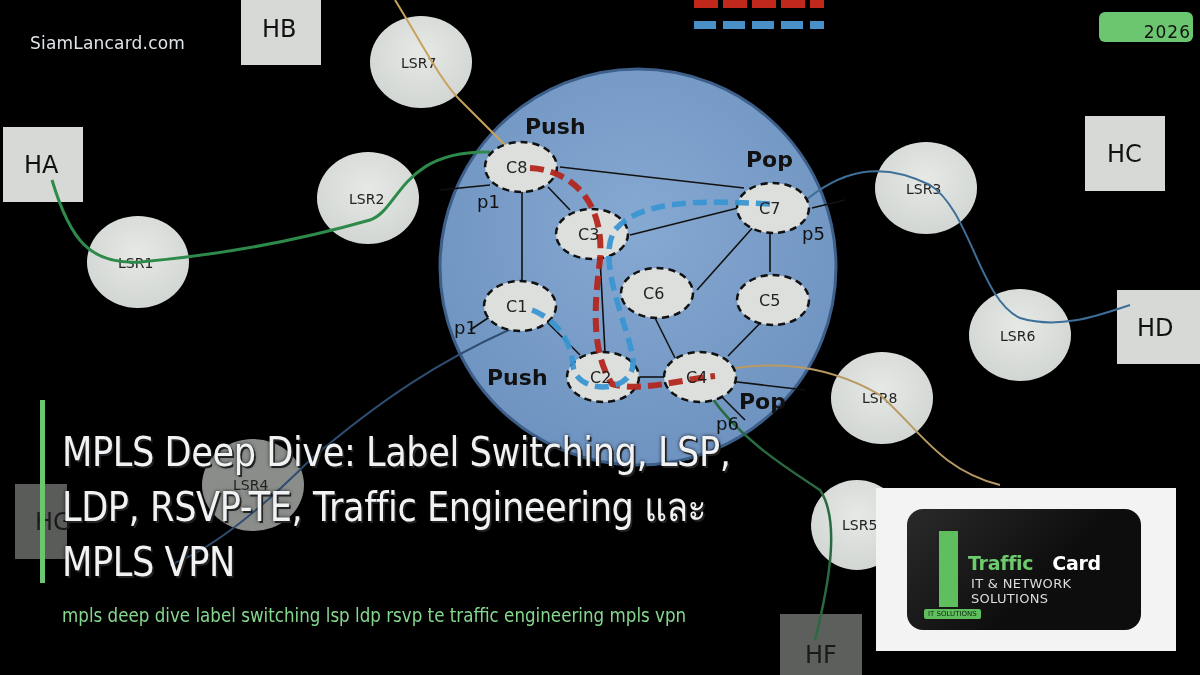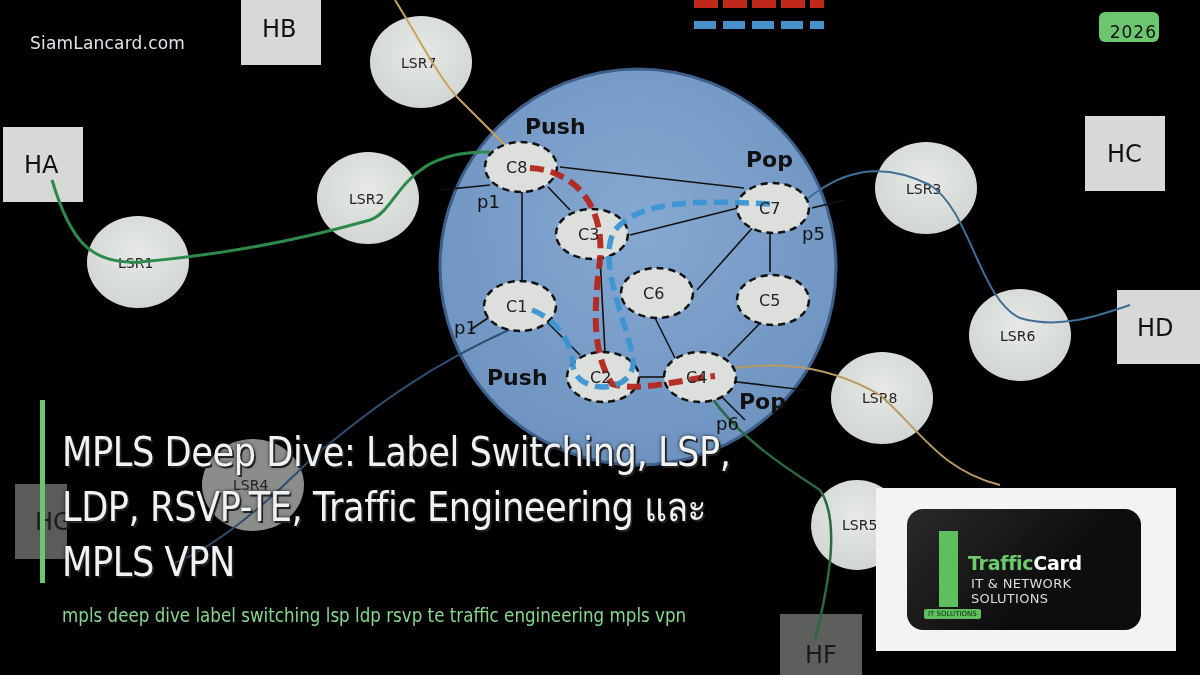--- a/index.html
+++ b/index.html
@@ -1,29 +1,29 @@
 <!DOCTYPE html>
 <html><head>
 <meta charset="utf-8">
 <style>
   html, body { margin:0; padding:0; background:#000; }
   body { width:1200px; height:675px; position:relative; overflow:hidden; font-family:"Liberation Sans", sans-serif; }
   #bg-diagram { position:absolute; left:0; top:0; width:1200px; height:675px; }
   .site-label { position:absolute; left:30px; top:25px; color:#dfe3ea; font-family:"DejaVu Sans", sans-serif; font-size:17px; letter-spacing:0.2px;margin-top:8px; }
-  .year-badge { position:absolute; left:1099px; top:12px; width:60px; height:30px; background:#6cc66f; border-radius:6px; color:#111; font-family:"DejaVu Sans", sans-serif; font-size:17px; display:flex; align-items:flex-end; justify-content:flex-end; padding:0 2px 0 0; box-sizing:border-box; letter-spacing:1px; }
+  .year-badge { position:absolute; left:1099px; top:12px; width:94px; height:30px; background:#6cc66f; border-radius:6px; color:#111; font-family:"DejaVu Sans", sans-serif; font-size:17px; display:flex; align-items:flex-end; justify-content:flex-end; padding:0 2px 0 0; box-sizing:border-box; letter-spacing:1px; }
   .title-bar { position:absolute; left:40px; top:400px; width:5px; height:183px; background:#6cc66f; }
   .title { position:absolute; left:62px; top:425px; width:780px; color:#f1f2f4; font-family:"DejaVu Sans", sans-serif; font-size:40px; line-height:55px; letter-spacing:-0.5px; text-shadow:2px 2px 0 #222, 0 0 4px rgba(0,0,0,.8); transform:scaleX(0.88); transform-origin:left top; }
   .subtitle { position:absolute; left:62px; top:604px; color:#86d78e; font-family:"DejaVu Sans", sans-serif; font-size:19px; letter-spacing:0; transform:scaleX(0.88); transform-origin:left top; white-space:nowrap; }
   .logo-card { position:absolute; left:876px; top:488px; width:300px; height:163px; background:#f3f3f3; }
   .logo-inner { position:absolute; left:31px; top:21px; width:234px; height:121px; background:linear-gradient(135deg,#2a2a2a,#0d0d0d 60%); border-radius:16px; }
   .logo-bar { position:absolute; left:32px; top:22px; width:19px; height:76px; background:#5fbf5f; }
   .logo-tag { position:absolute; left:17px; top:100px; padding:1px 4px; background:#5fbf5f; color:#0d2a0d; font-size:7px; border-radius:2px; font-family:"DejaVu Sans", sans-serif; }
   .logo-name { position:absolute; left:61px; top:43px; font-family:"DejaVu Sans", sans-serif; font-weight:bold; font-size:19px; letter-spacing:-0.3px; }
   .logo-name .g { color:#6ccb6c; }
-  .logo-name .w { color:#ffffff; }
+  .logo-name .w { color:#ffffff;margin-left:19px; }
   .logo-sub { position:absolute; left:64px; top:67px; color:#dcdcdc; font-size:13px; letter-spacing:0.3px; font-family:"DejaVu Sans", sans-serif; }
 </style>
 </head>
 <body>
 
 <svg id="bg-diagram" viewBox="0 0 1200 675" xmlns="http://www.w3.org/2000/svg">
   <defs>
     <radialGradient id="cloudGrad" cx="50%" cy="40%" r="60%">
       <stop offset="0%" stop-color="#86a9d2"></stop>
       <stop offset="100%" stop-color="#6e93c0"></stop>

